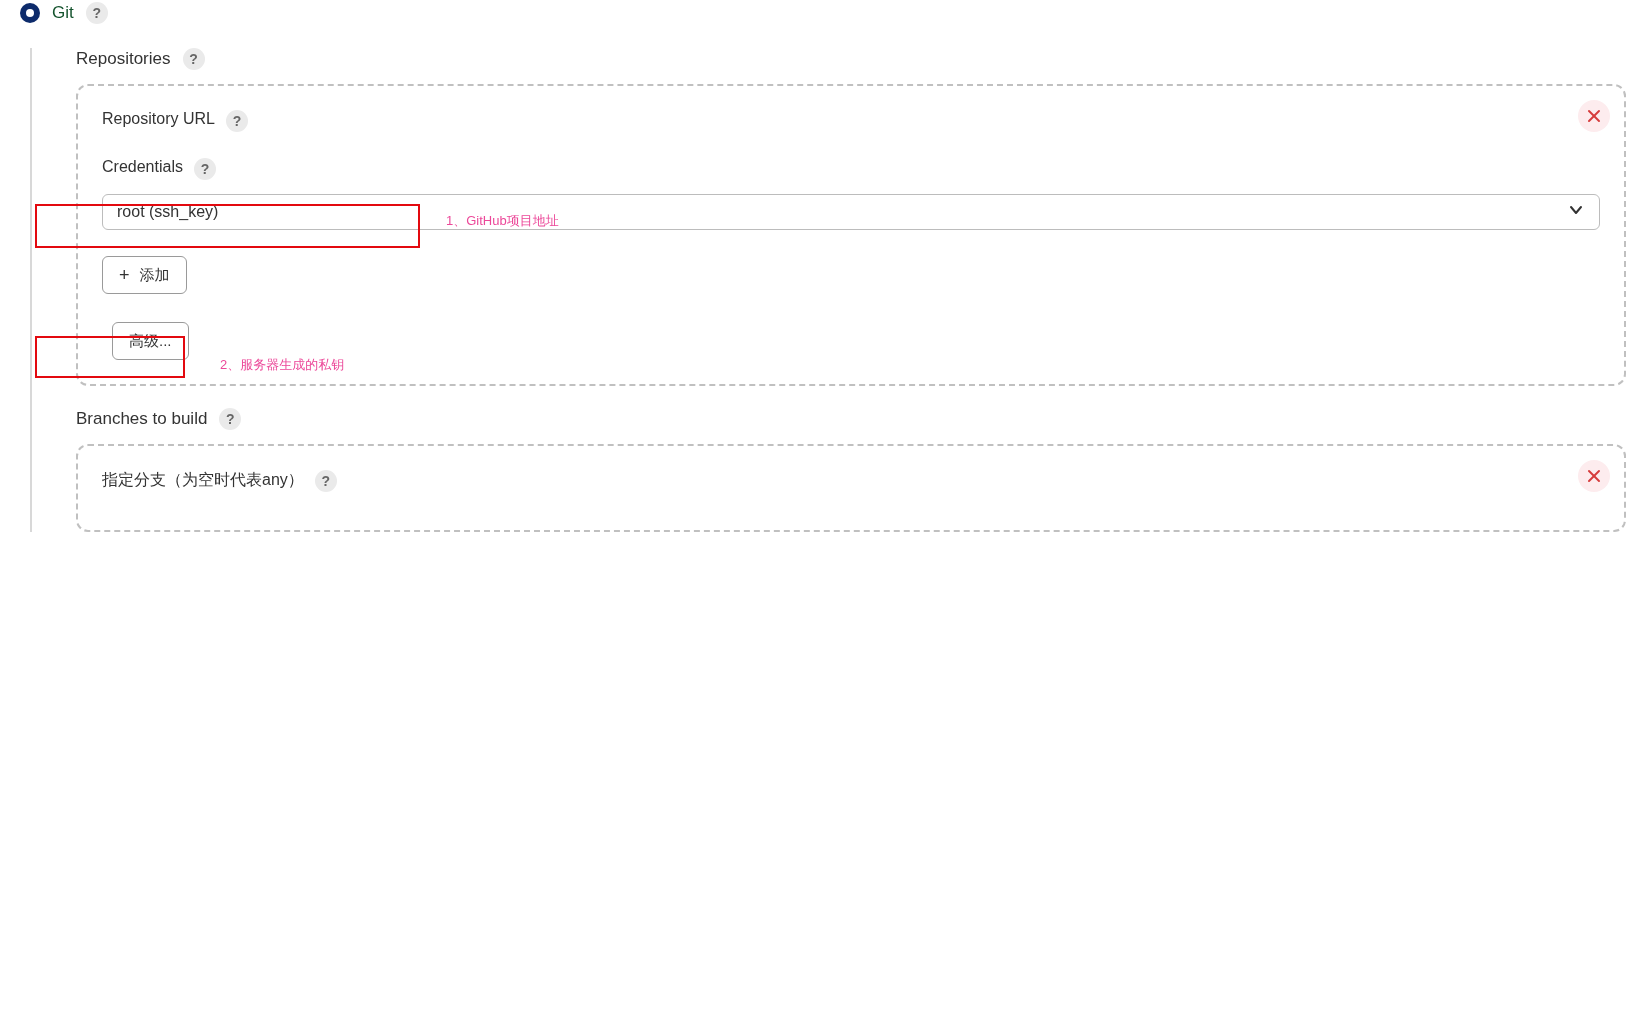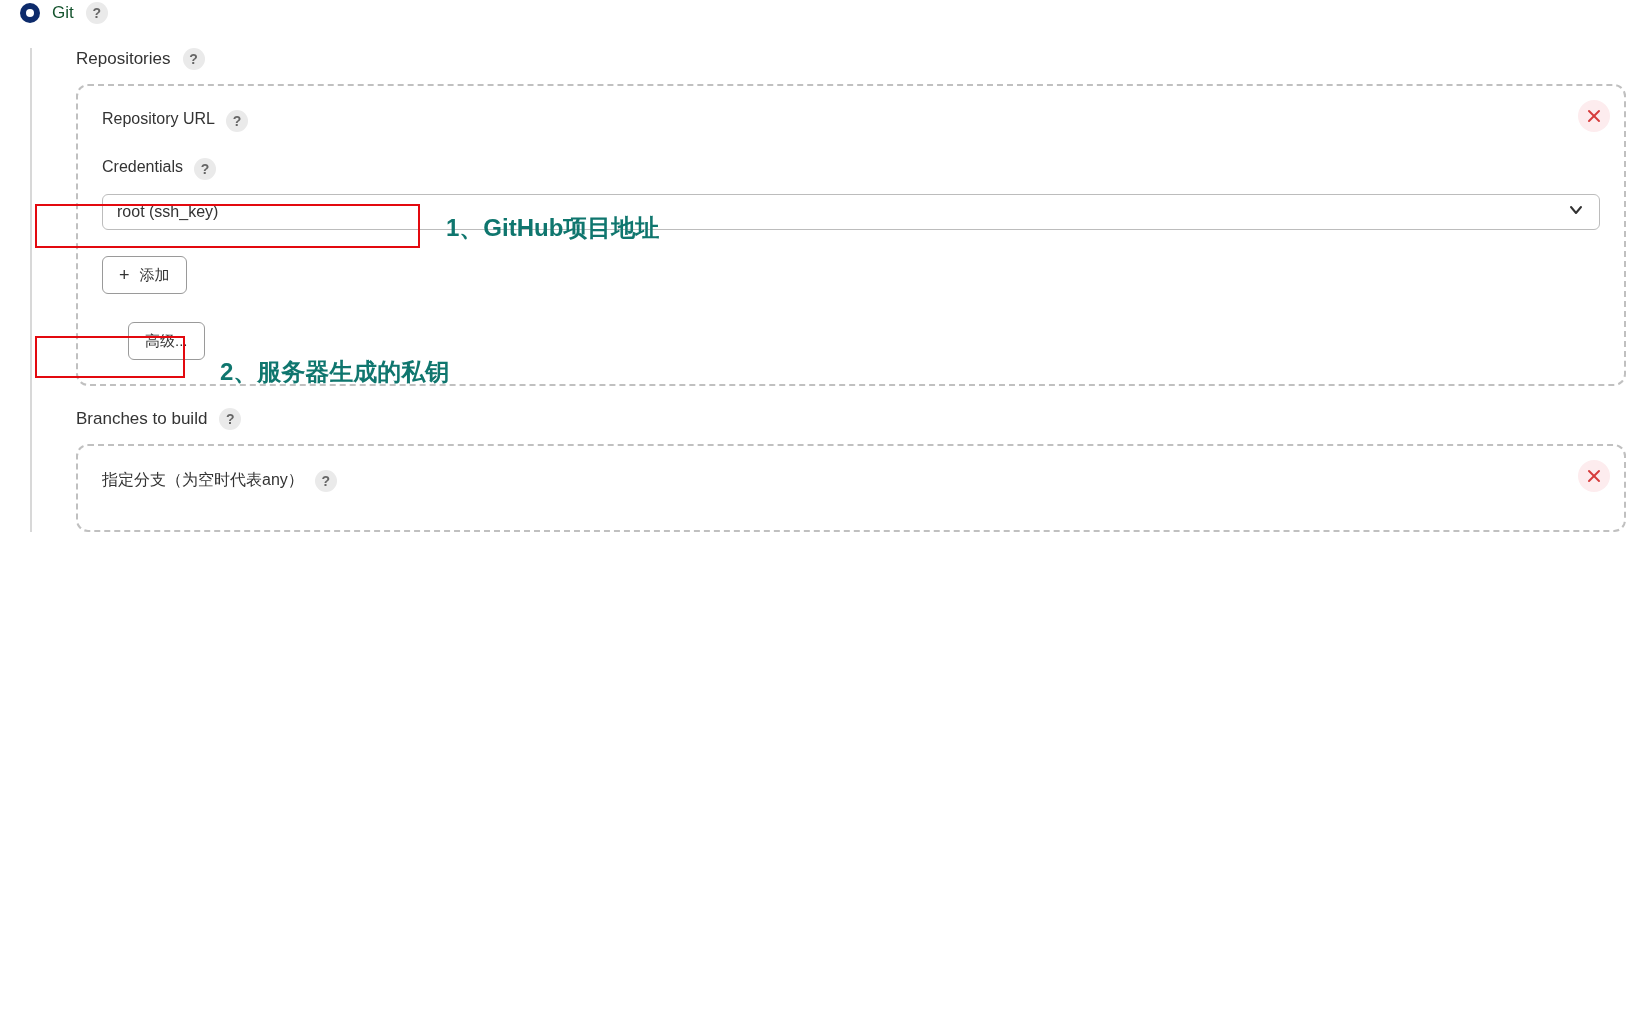--- a/index.html
+++ b/index.html
@@ -154,21 +154,21 @@
     }
     .btn-small {
       height: 38px;
       padding: 0 16px;
     }
     .plus-icon {
       font-size: 18px;
       font-weight: 300;
     }
     .btn-wrapper-indent {
-      margin-left: 26px;
+      margin-left: 10px;
       margin-top: 28px;
     }
     .red-highlight {
       position: absolute;
       border: 2px solid #e3090f;
       pointer-events: none;
     }
     .red-highlight-1 {
       left: 3px;
       top: 156px;
@@ -176,23 +176,23 @@
       height: 44px;
     }
     .red-highlight-2 {
       left: 3px;
       top: 288px;
       width: 150px;
       height: 42px;
     }
     .annotation {
       position: absolute;
-      color: #0f766e;
-      font-size: 24px;
-      font-weight: bold;
+      color: #ec4899;
+      font-size: 13px;
+      font-weight: normal;
       pointer-events: none;
     }
     .annotation-1 {
       left: 414px;
       top: 164px;
     }
     .annotation-2 {
       left: 188px;
       top: 308px;
     }

